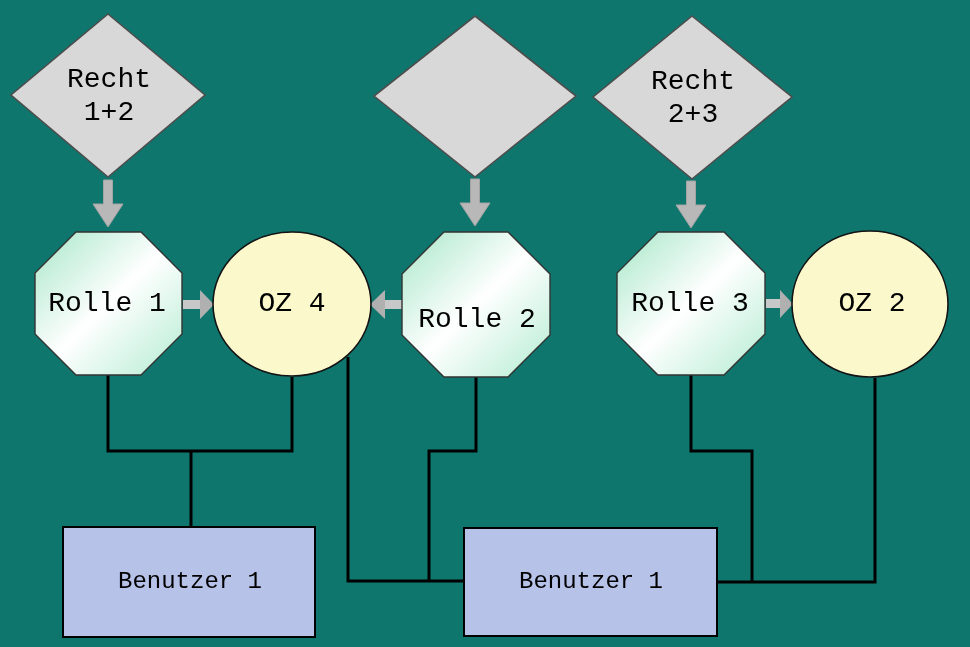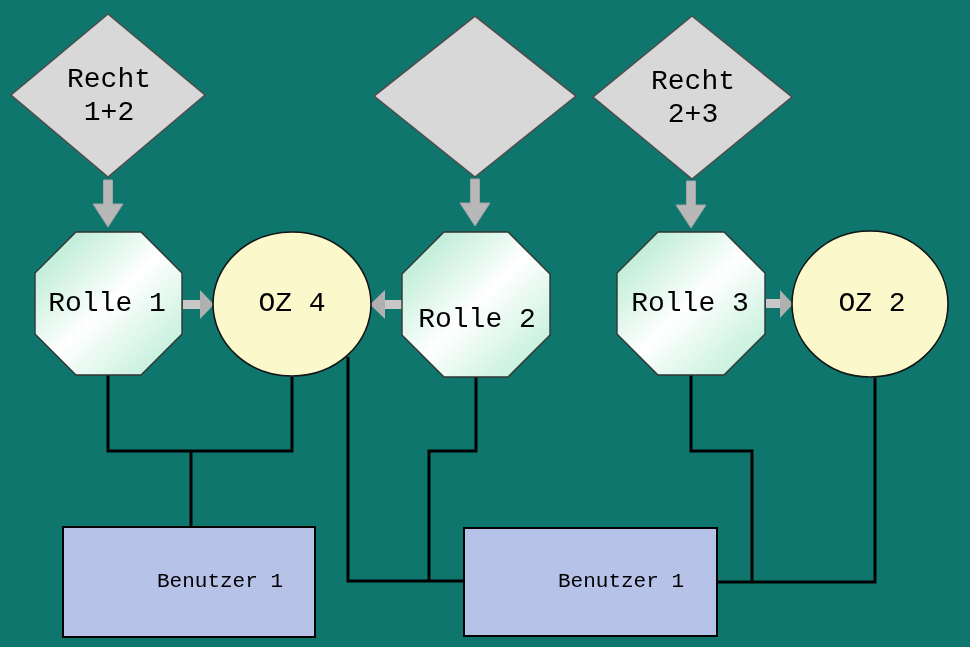--- a/index.html
+++ b/index.html
@@ -24,21 +24,21 @@
     position: absolute;
     transform: translate(-50%, -50%);
     color: #000000;
     text-align: center;
     white-space: pre-line;
     line-height: 1.18;
     user-select: none;
   }
   .lbl-diamond { font-size: 28px; }
   .lbl-node    { font-size: 28px; }
-  .lbl-user    { font-size: 21px; margin-left: 30px; }
+  .lbl-user    { font-size: 24px; }
 
   #lbl-recht12   { left: 109px; top: 96px;  }
   #lbl-recht1    { left: 475px; top: 97px;  }
   #lbl-recht23   { left: 693px; top: 98px;  }
   #lbl-rolle1    { left: 107px; top: 304px; }
   #lbl-rolle2    { left: 477px; top: 320px; }
   #lbl-rolle3    { left: 690px; top: 304px; }
   #lbl-oz1       { left: 292px; top: 304px; }
   #lbl-oz2       { left: 872px; top: 304px; text-align: right; }
   #lbl-benutzer1 { left: 190px; top: 582px; }

